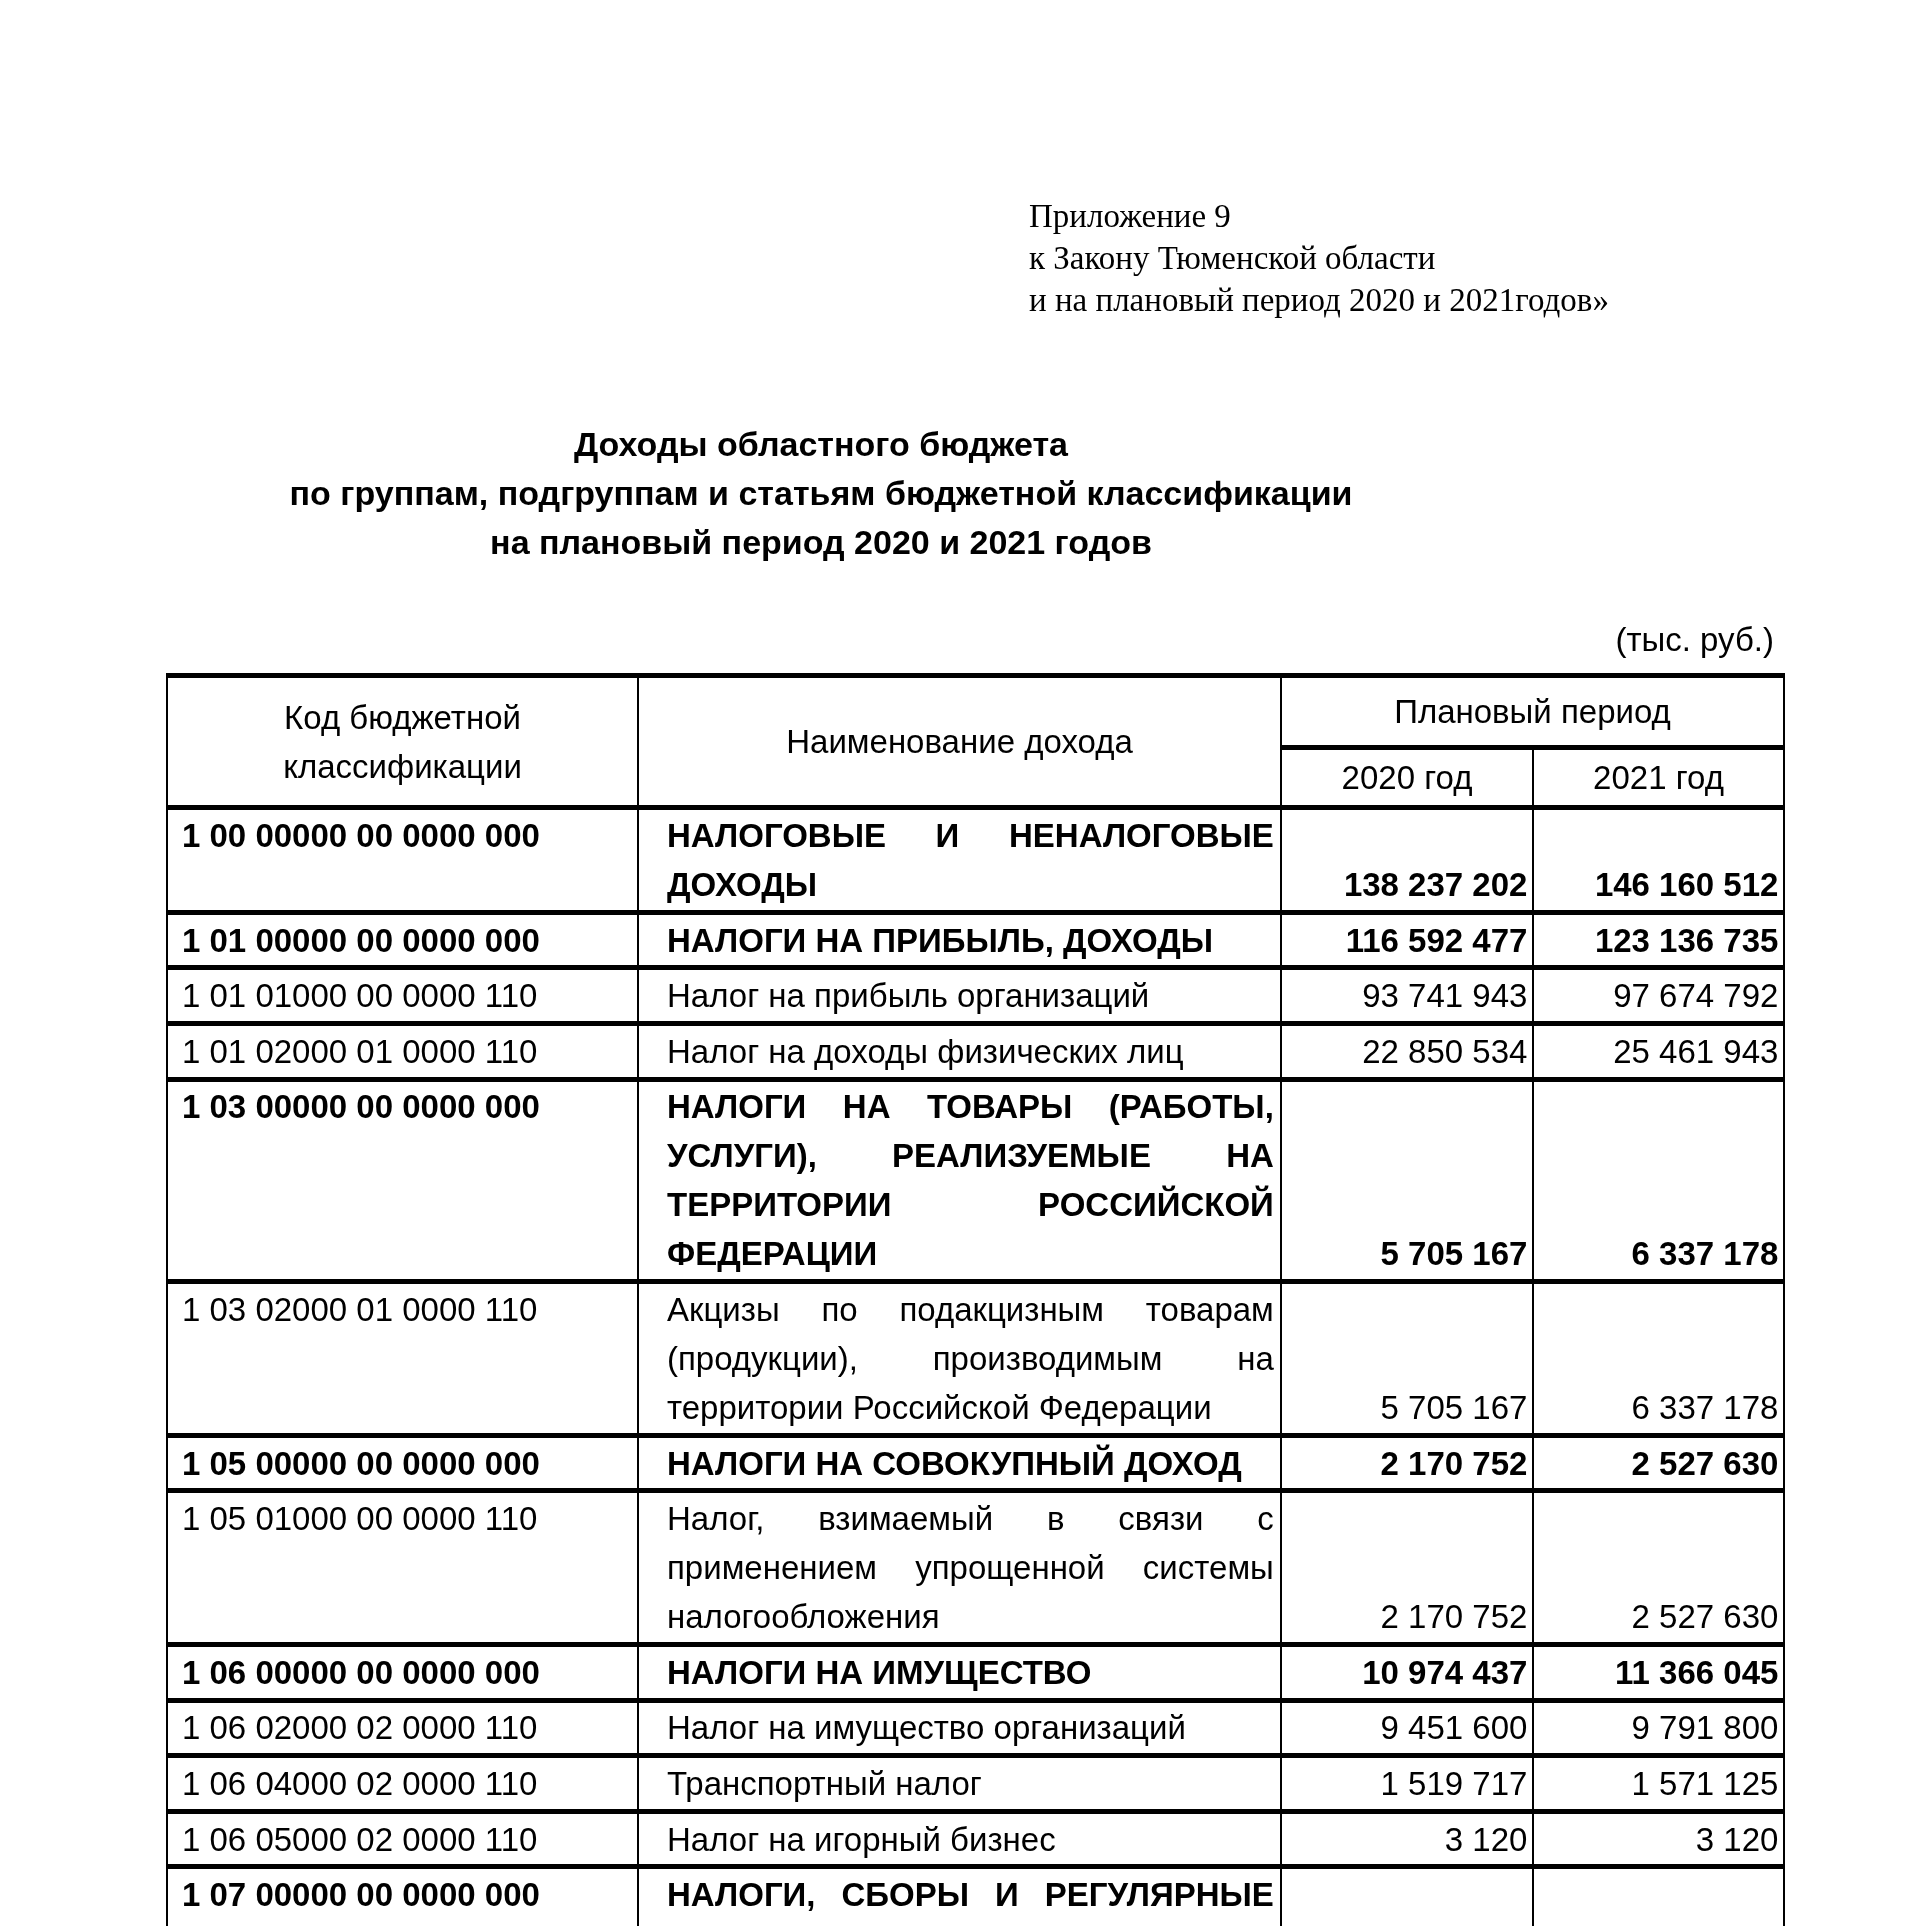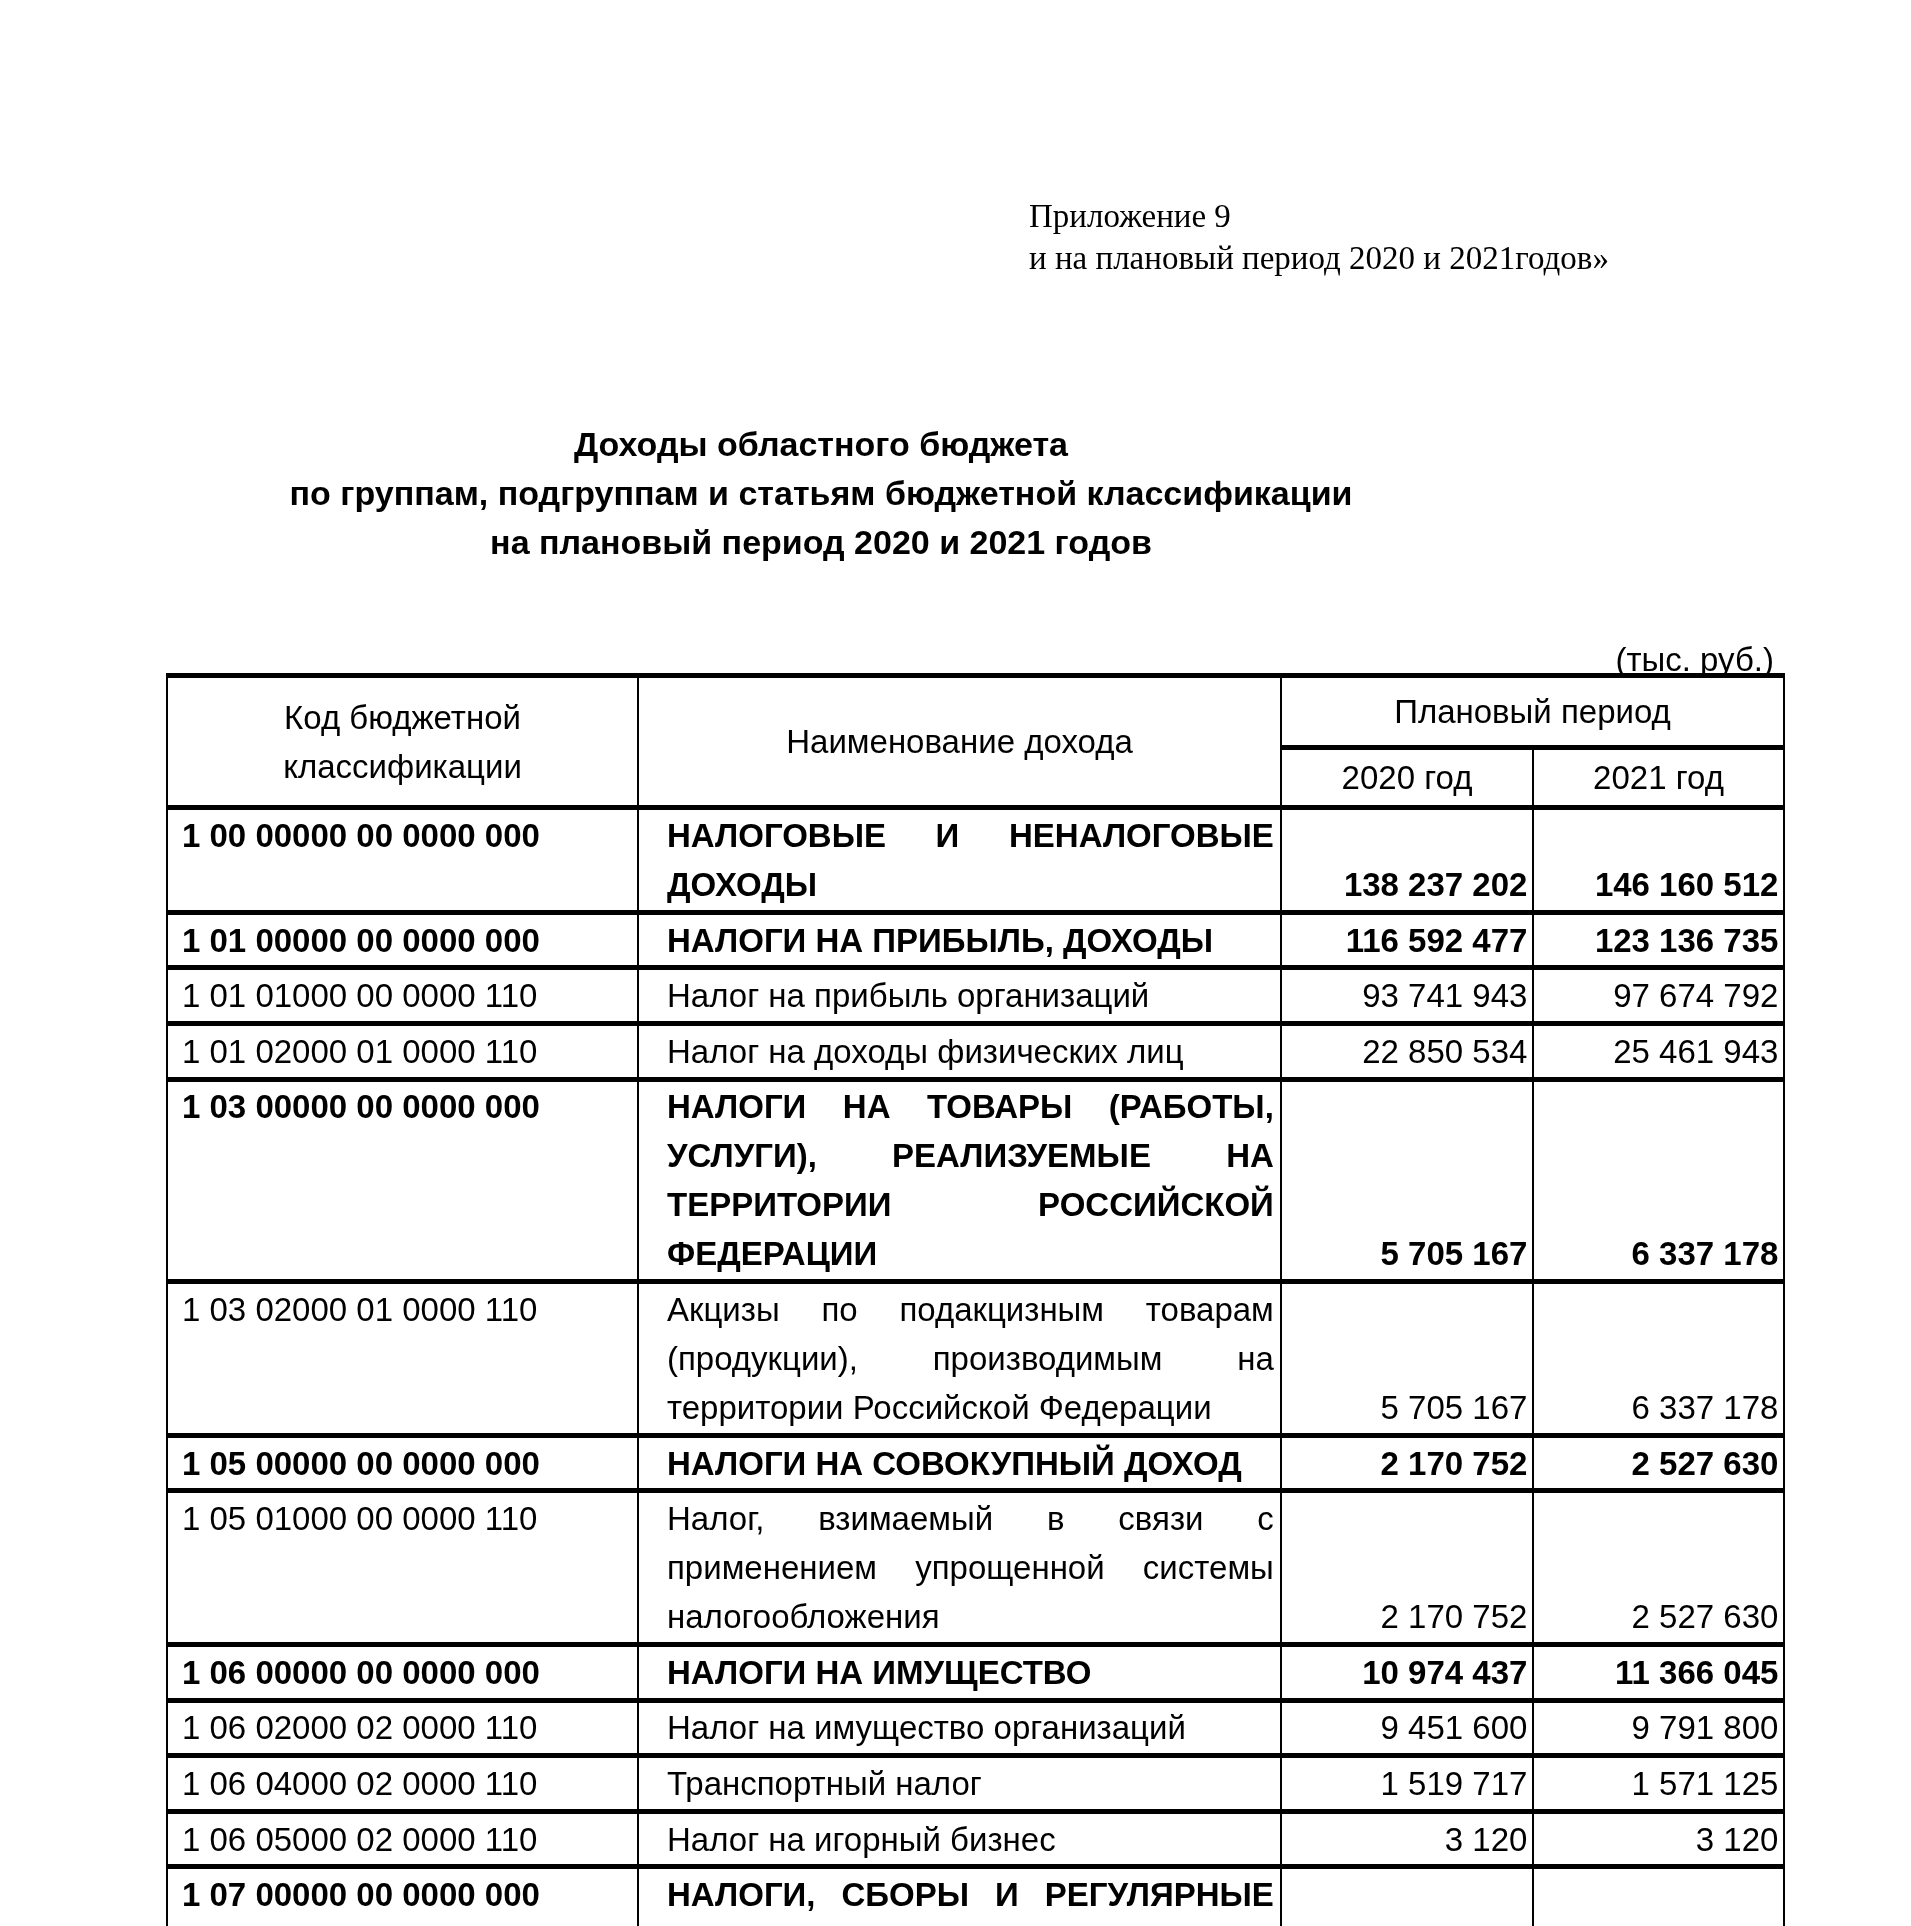--- a/index.html
+++ b/index.html
@@ -3,21 +3,21 @@
   <meta charset="utf-8">
   <style>
     html, body { margin: 0; padding: 0; background: #ffffff; }
     body { width: 1911px; height: 2703px; position: relative; overflow: hidden;
            font-family: "Liberation Sans", sans-serif; color: #000; }
     .appendix { position: absolute; left: 1029px; top: 195px; font-size: 33px; line-height: 42px; }
     .appendix div { white-space: nowrap; font-family: Liberation Serif, serif; }
     .title { position: absolute; left: 0; width: 1642px; top: 420px; text-align: center;
              font-weight: bold; font-size: 34px; line-height: 49px; }
     .title div { white-space: nowrap; }
-    .units { position: absolute; right: 137px; top: 640px; font-size: 33px; line-height: 39px; }
+    .units { position: absolute; right: 137px; top: 620px; font-size: 33px; line-height: 39px; }
     table.budget { position: absolute; left: 166px; top: 673px; width: 1617px;
                    border-collapse: collapse; table-layout: fixed; }
     table.budget col.c1 { width: 471px; }
     table.budget col.c2 { width: 643px; }
     table.budget col.c3 { width: 252px; }
     table.budget col.c4 { width: 251px; }
     table.budget th, table.budget td { border-left: 2.7px solid #000; border-right: 2.7px solid #000;
       border-top: 5.4px solid #000; border-bottom: 5.4px solid #000;
       font-size: 33px; line-height: 49px; padding: 0.8px 6.2px; }
     table.budget th { font-weight: normal; text-align: center; vertical-align: middle; }
@@ -26,20 +26,21 @@
     table.budget td.num { vertical-align: bottom; text-align: right; white-space: nowrap; padding-right: 4.6px; }
     tr.bold td { font-weight: bold; }
     tr.head-top th { height: 65px; }
     tr.head-bottom th { height: 54px; }
   </style>
 </head>
 <body>
 
 <div class="appendix">
   <div>Приложение 9</div>
+  <div>к Закону Тюменской области</div>
   <div>и на плановый период 2020 и 2021годов»</div>
 </div>
 
 <div class="title">
   <div>Доходы областного бюджета</div>
   <div>по группам, подгруппам и статьям бюджетной классификации</div>
   <div>на плановый период 2020 и 2021 годов</div>
 </div>
 
 <div class="units">(тыс. руб.)</div>

